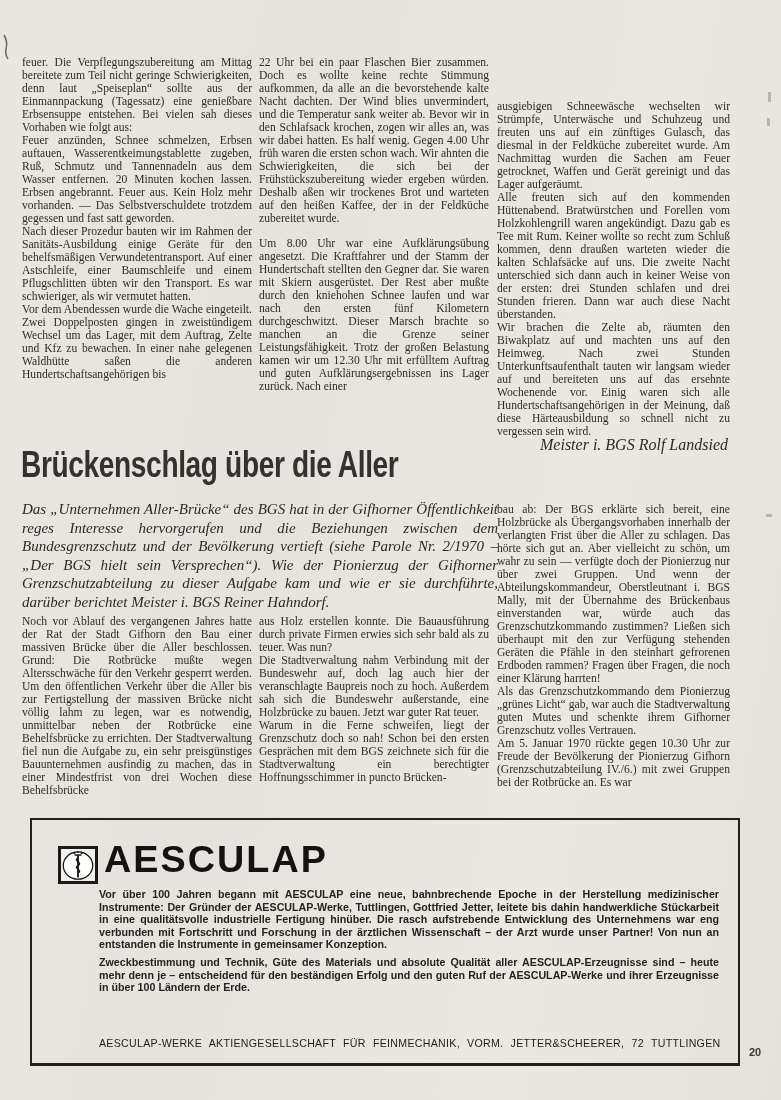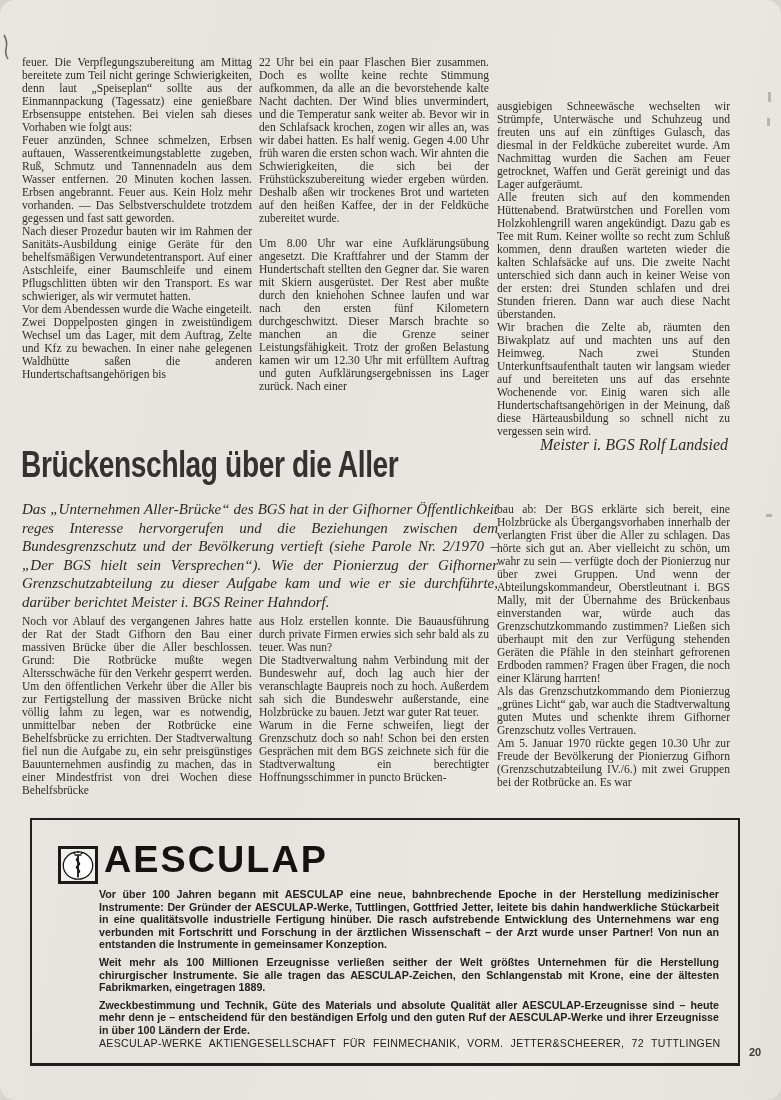--- a/index.html
+++ b/index.html
@@ -5,21 +5,20 @@
   html,body{margin:0;padding:0;}
   body{
     width:781px;height:1100px;
     background:#d8d5d0;
     font-family:"Liberation Serif", serif;
   }
   .page{
     position:relative;width:781px;height:1100px;overflow:hidden;
     background:linear-gradient(100deg,#eae7e2 0%,#e6e3de 35%,#ebe8e3 70%,#e5e2dc 100%);
     color:#2d2b26;
-    border-radius:15px;
   }
   
   .body-col{
     position:absolute;width:230px;
     font-size:11.6px;line-height:13px;
     text-align:justify;
     hyphens:auto;-webkit-hyphens:auto;
     color:#2e2c27;
   }
   .body-col p{margin:0;}
@@ -148,21 +147,20 @@
         <circle cx="15" cy="2.6" r="0.9" fill="#161513"></circle>
         <circle cx="18.2" cy="3.6" r="0.9" fill="#161513"></circle>
         <path d="M12 5.2 h6" stroke="#161513" stroke-width="1.3"></path>
         <path d="M15 5.5 V 25" stroke="#161513" stroke-width="1.6"></path>
         <path d="M15 8 c-5 1.5 5 4.5 0 6.5 c-5 2 5 4.5 0 6.5" fill="none" stroke="#161513" stroke-width="1.2"></path>
       </svg>
     </div>
     <div class="ad-brand">AESCULAP</div>
     <div class="ad-body">
       <p>Vor über 100 Jahren begann mit AESCULAP eine neue, bahnbrechende Epoche in der Herstellung medizinischer Instrumente: Der Gründer der AESCULAP-Werke, Tuttlingen, Gottfried Jetter, leitete bis dahin handwerkliche Stückarbeit in eine qualitätsvolle industrielle Fertigung hinüber. Die rasch aufstrebende Entwicklung des Unternehmens war eng verbunden mit Fortschritt und Forschung in der ärztlichen Wissenschaft – der Arzt wurde unser Partner! Von nun an entstanden die Instrumente in gemeinsamer Konzeption.</p>
-      <p>Weit mehr als 100 Millionen Erzeugnisse verließen seither der Welt größtes Unternehmen für die Herstellung chirurgischer Instrumente. Sie alle tragen das AESCULAP-Zeichen, den Schlangenstab mit Krone, eine der ältesten Fabrikmarken, eingetragen 1889.</p>
       <p>Zweckbestimmung und Technik, Güte des Materials und absolute Qualität aller AESCULAP-Erzeugnisse sind – heute mehr denn je – entscheidend für den beständigen Erfolg und den guten Ruf der AESCULAP-Werke und ihrer Erzeugnisse in über 100 Ländern der Erde.</p>
     </div>
     <p class="ad-footer">AESCULAP-WERKE AKTIENGESELLSCHAFT FÜR FEINMECHANIK, VORM. JETTER&amp;SCHEERER, 72 TUTTLINGEN</p>
   </div>
 
   <div class="pagenum">20</div>
 
 </div>
 
 </body></html>

